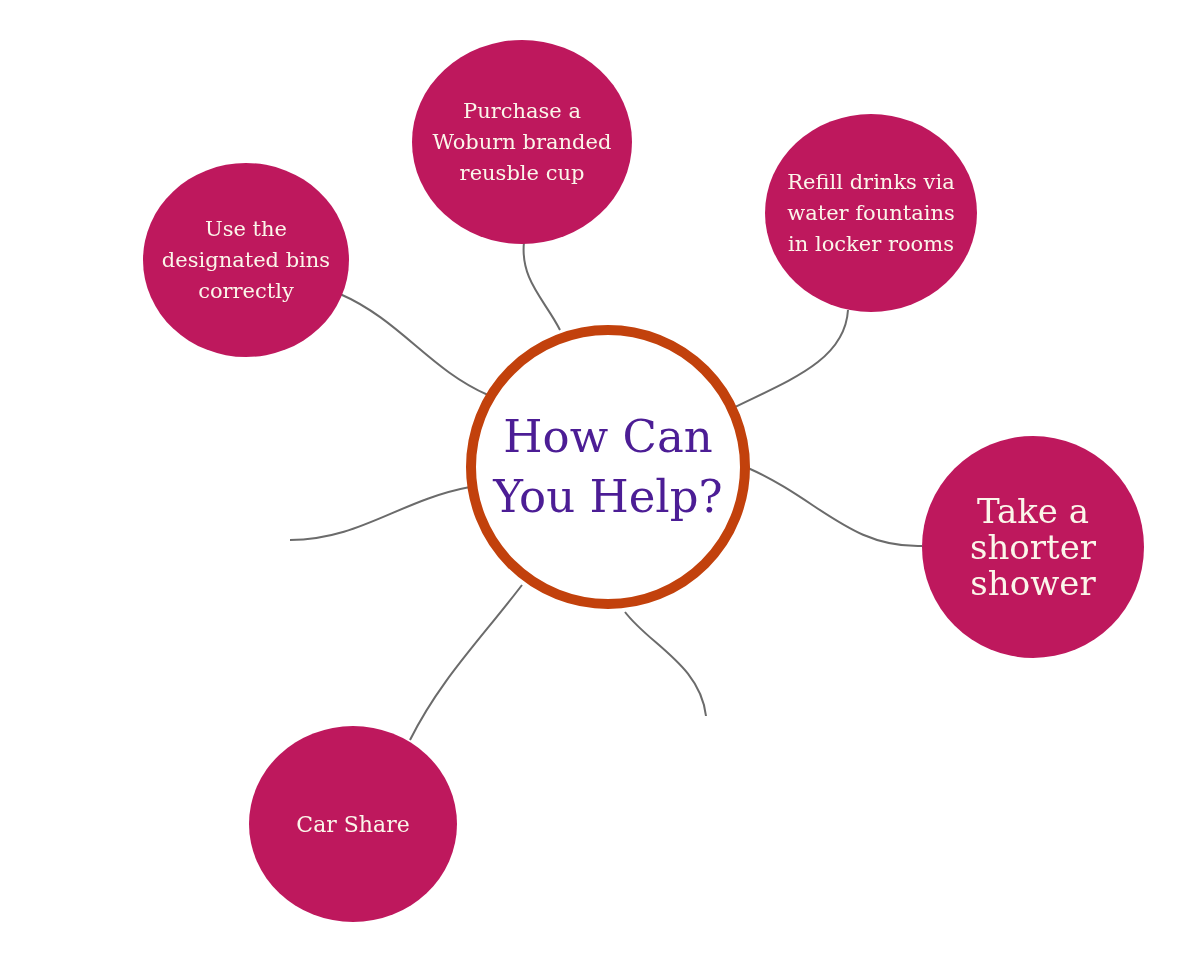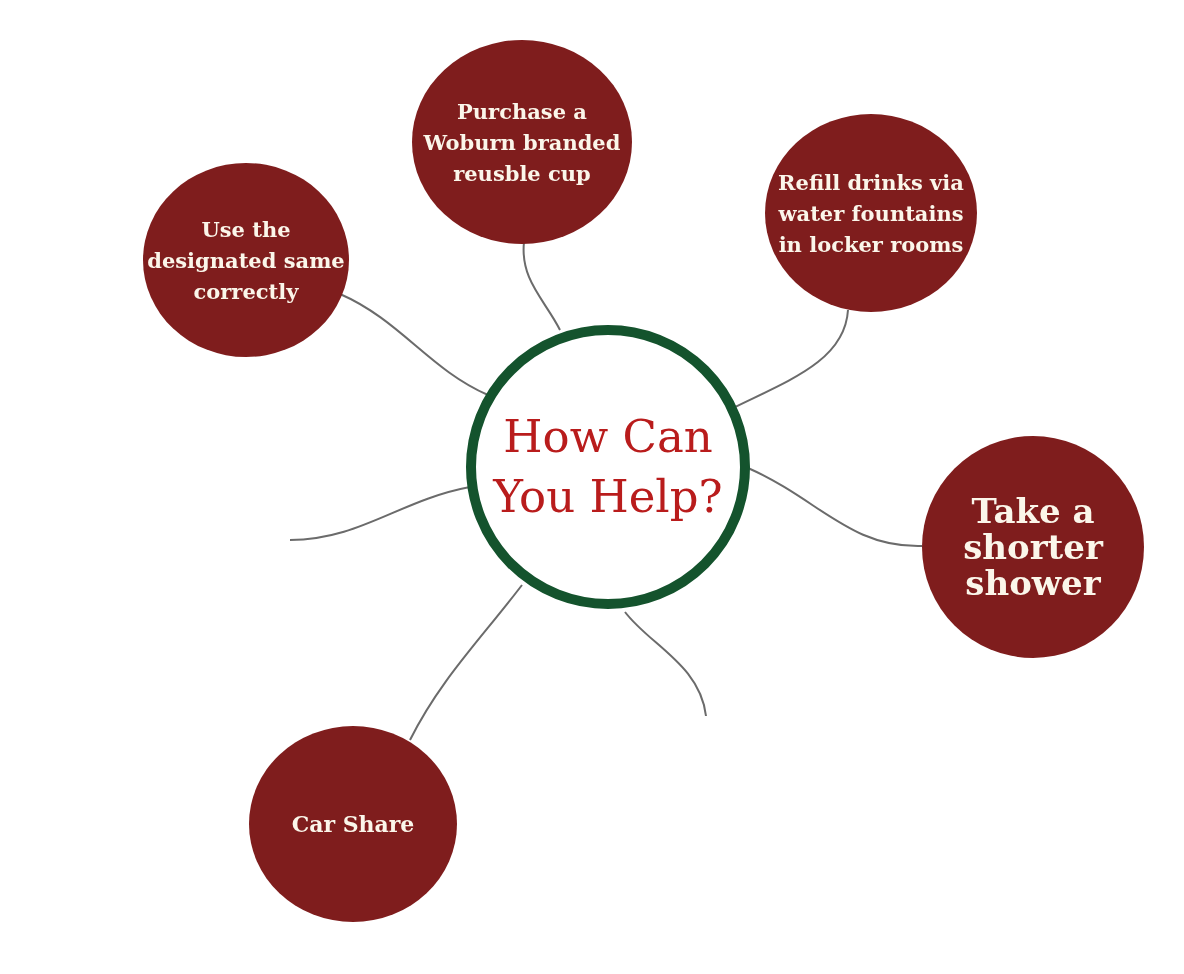--- a/index.html
+++ b/index.html
@@ -7,24 +7,24 @@
   svg.links { position: absolute; left: 0; top: 0; }
   .bubble {
     position: absolute; border-radius: 50%;
     display: flex; align-items: center; justify-content: center;
     text-align: center; box-sizing: border-box;
     font-family: "DejaVu Serif", "Liberation Serif", serif;
     color: #fbf6ea;
   }
   .bubble span { display: block; white-space: pre-line; }
   .center {
-    background: #ffffff; border: 10px solid #14532d;
-    color: #b91c1c; font-size: 45px; line-height: 60px; justify-content: center;
+    background: #ffffff; border: 10px solid #c2410c;
+    color: #4c1d95; font-size: 45px; line-height: 60px; justify-content: center;
   }
-  .node { background: #7f1d1d; font-size: 21px; line-height: 31px; font-weight: bold; }
+  .node { background: #be185d; font-size: 21px; line-height: 31px; }
   .node.big { font-size: 34px; line-height: 36px; }
   .node.xl { font-size: 22px; }
 </style>
 </head>
 <body>
 
 <div id="canvas">
   <svg class="links" width="1184" height="974">
     <g fill="none" stroke="#6b6b6b" stroke-width="2">
       <path d="M560 330 C 545 300, 520 280, 524 242"></path>
@@ -60,16 +60,16 @@
   </div>
 
 
   <div class="bubble node xl" style="left:249px; top:726px; width:208px; height:196px;">
     <span>Car Share</span>
   </div>
 
 
   <div class="bubble node" style="left:143px; top:163px; width:206px; height:194px;">
     <span>Use the
-designated same
+designated bins
 correctly</span>
   </div>
 </div>
 
 </body></html>

